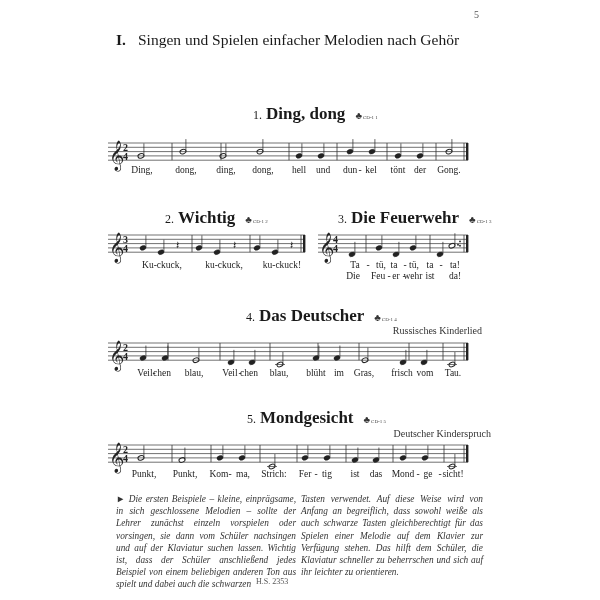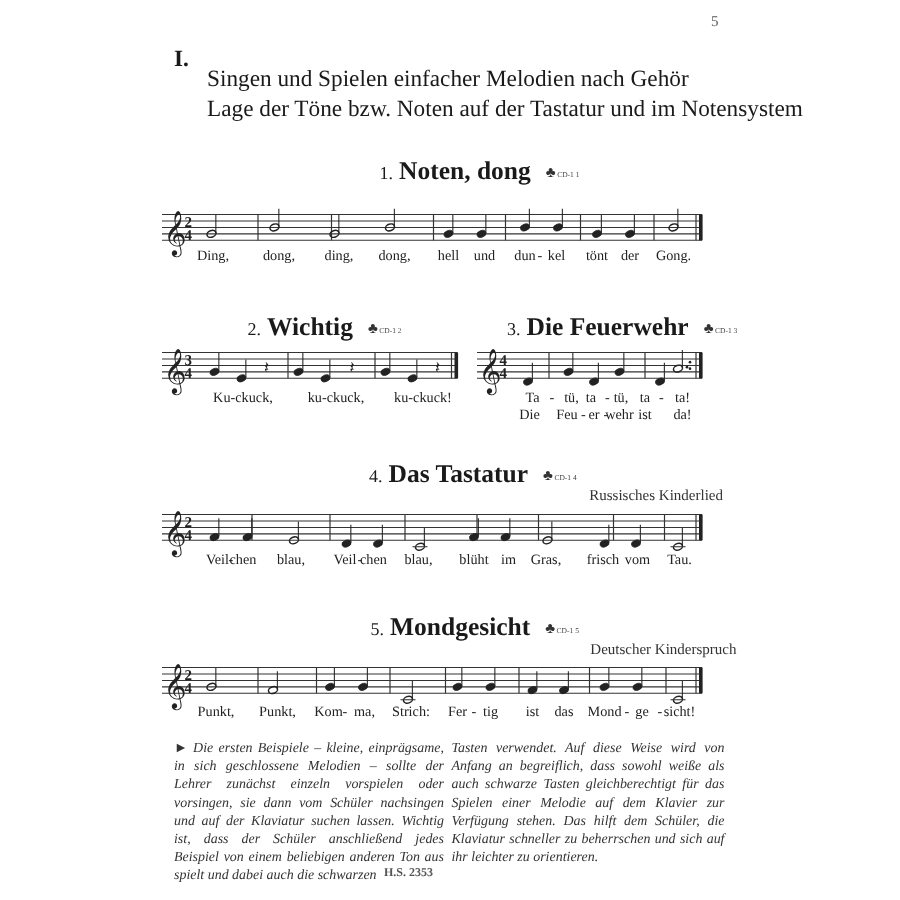--- a/index.html
+++ b/index.html
@@ -2,58 +2,57 @@
 <html><head>
 <meta charset="utf-8">
 <style>
   html, body { margin: 0; padding: 0; background: #ffffff; }
   body { width: 600px; height: 600px; position: relative; overflow: hidden;
          font-family: "Liberation Serif", "DejaVu Serif", serif; color: #1a1a1a; }
   .abs { position: absolute; }
   .page-num { left: 474px; top: 9px; font-size: 10px; color: #555; }
   .chapter { left: 116px; top: 30px; font-size: 15.5px; line-height: 20px; }
   .chapter .num { position: absolute; left: 0; top: 0; font-weight: bold; }
-  .chapter .lines { position: absolute; left: 22px; top: 13px; white-space: nowrap; }
+  .chapter .lines { position: absolute; left: 22px; top: 0; white-space: nowrap; }
   .song-title { font-size: 17px; font-weight: bold; white-space: nowrap; }
   .song-title .n { font-weight: normal; font-size: 12px; margin-right: 4px; }
   .cd { font-size: 5px; color: #444; vertical-align: middle; margin-left: 10px; font-weight: normal; }
   .cd .clover { font-size: 10px; color: #333; margin-right: 1px; }
   .attr { font-size: 10px; color: #333; white-space: nowrap; }
   svg.staff { position: absolute; overflow: visible; }
   .lyric { font-size: 9.5px; fill: #222; font-family: "Liberation Serif", serif; }
   .textblock { font-size: 9.3px; line-height: 12.2px; text-align: justify; color: #333; font-style: italic; }
-  .footer { left: 256px; top: 577px; font-size: 8px; color: #555; font-weight: bold; }
+  .footer { left: 256px; top: 577px; font-size: 8px; color: #555; }
 </style>
 </head>
 <body>
 
 <div class="abs page-num">5</div>
 
 <div class="abs chapter">
   <span class="num">I.</span>
   <div class="lines">
     <div>Singen und Spielen einfacher Melodien nach Gehör</div>
-    <div>Lage der Töne bzw. Noten auf der Tastatur und im Notensystem</div>
   </div>
 </div>
 
 <div class="abs song-title" style="left:253px;top:104px;">
-  <span class="n">1.</span><span>Noten, dong</span><span class="cd"><span class="clover">♣</span><span>CD-1 1</span></span>
+  <span class="n">1.</span><span>Ding, dong</span><span class="cd"><span class="clover">♣</span><span>CD-1 1</span></span>
 </div>
 
 <div class="abs song-title" style="left:165px;top:208px;">
   <span class="n">2.</span><span>Wichtig</span><span class="cd"><span class="clover">♣</span><span>CD-1 2</span></span>
 </div>
 
 <div class="abs song-title" style="left:338px;top:208px;">
   <span class="n">3.</span><span>Die Feuerwehr</span><span class="cd"><span class="clover">♣</span><span>CD-1 3</span></span>
 </div>
 
 <div class="abs song-title" style="left:246px;top:306px;">
-  <span class="n">4.</span><span>Das Tastatur</span><span class="cd"><span class="clover">♣</span><span>CD-1 4</span></span>
+  <span class="n">4.</span><span>Das Deutscher</span><span class="cd"><span class="clover">♣</span><span>CD-1 4</span></span>
 </div>
 <div class="abs attr" style="right:118px;top:325px;">Russisches Kinderlied</div>
 
 <div class="abs song-title" style="left:247px;top:408px;">
   <span class="n">5.</span><span>Mondgesicht</span><span class="cd"><span class="clover">♣</span><span>CD-1 5</span></span>
 </div>
 <div class="abs attr" style="right:109px;top:428px;">Deutscher Kinderspruch</div>
 
 <svg class="staff" id="staff1" style="left:0;top:0;" width="600" height="600">
     <g>

